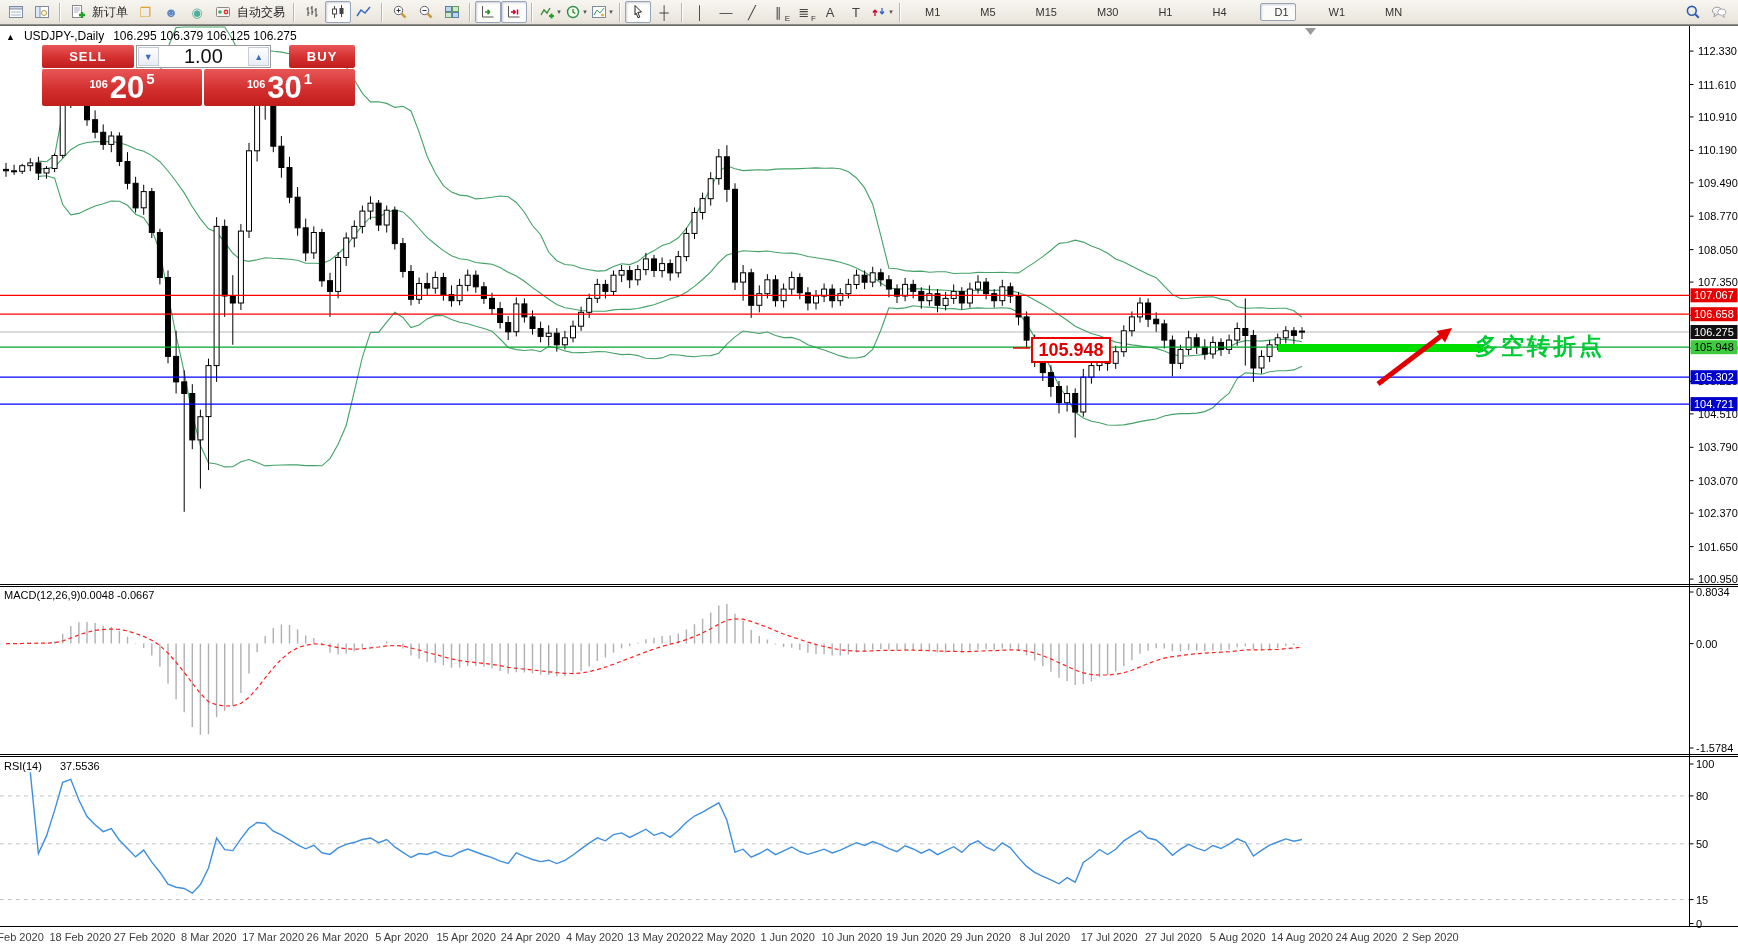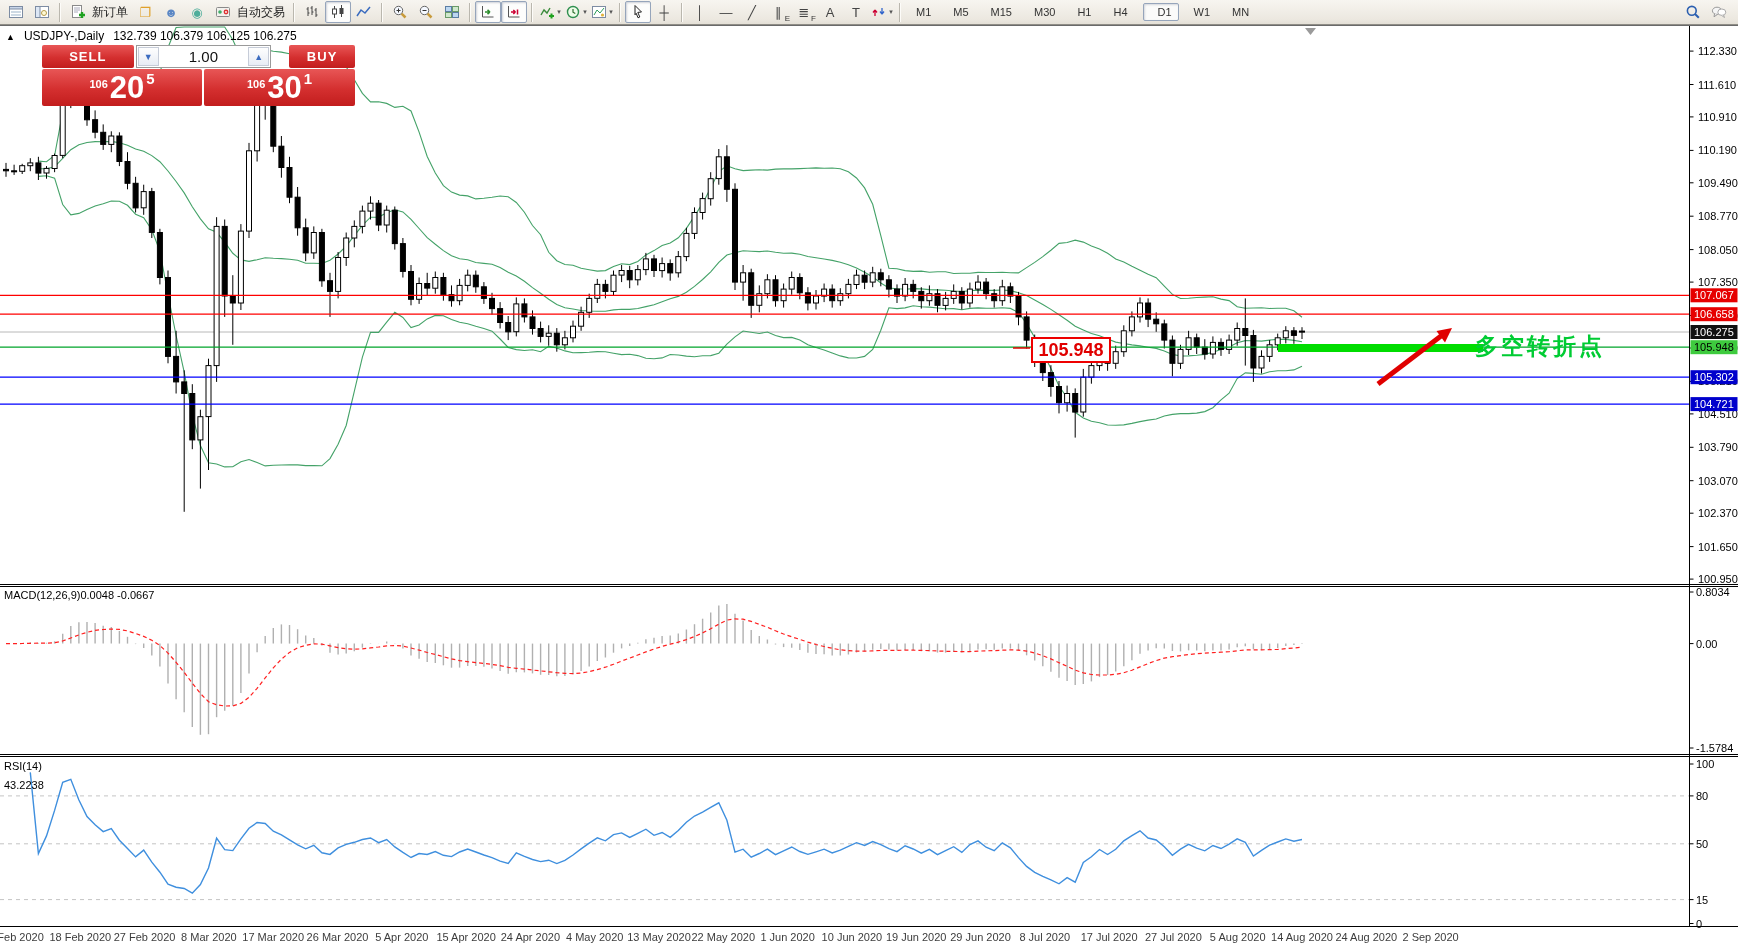--- a/index.html
+++ b/index.html
@@ -10,50 +10,50 @@
     background:linear-gradient(180deg,#f7f5f0 0%,#ece8e0 80%,#e4e0d7 100%);
     border-bottom:1px solid #8f8d86;z-index:10;padding-left:3px;box-sizing:border-box;}
   .tb-btn{height:20px;min-width:22px;display:flex;align-items:center;justify-content:center;
     border:1px solid transparent;border-radius:2px;position:relative;padding:0 1px;cursor:default;}
   .tb-btn.pressed{border:1px solid #96a5bb;background:#fdfdfc;box-shadow:inset 1px 1px 2px rgba(120,130,150,.35);}
   .tb-btn .glyph{font-size:13px;line-height:13px;}
   .tb-btn .sub{position:absolute;right:0px;bottom:-1px;font-size:8px;color:#333;}
   .tb-btn .dd{font-size:7px;color:#555;margin-left:2px;}
   .tb-label{font-size:12px;color:#222;margin:0 4px 0 1px;white-space:nowrap;}
   .tb-sep{width:0;height:19px;border-left:1px solid #bab7ae;border-right:1px solid #fdfcf9;margin:0 4px;}
-  .tf-btn{font-size:11px;color:#333;padding:2px 6px;margin:0 4px;border:1px solid transparent;border-radius:2px;}
+  .tf-btn{font-size:11px;color:#333;padding:2px 6px;margin:0 13px;border:1px solid transparent;border-radius:2px;}
   .tf-btn.pressed{border:1px solid #96a5bb;background:#fbfbfa;box-shadow:inset 1px 1px 2px rgba(120,130,150,.3);padding-left:14px;}
   #tb-right{margin-left:auto;display:flex;align-items:center;padding-right:6px;}
   
   #chartsvg{position:absolute;left:0;top:0;z-index:1;}
   .overlay{position:absolute;z-index:6;}
   #symbol-header{left:6px;top:29px;font-size:12px;color:#000;display:flex;gap:9px;align-items:baseline;}
   #symbol-header .tri{font-size:9px;}
   
   #oneclick{left:6px;top:45px;width:313px;padding-left:36px;}
   #oc-row1{display:flex;height:23px;}
   .oc-red{background:linear-gradient(180deg,#e85656 0%,#d42f2f 55%,#c21d1d 100%);color:#fff;
     display:flex;align-items:center;justify-content:center;border-radius:2px;}
   #sell-btn{width:96px;font-size:13px;font-weight:bold;letter-spacing:1px;}
   #buy-btn{width:69px;font-size:13px;font-weight:bold;letter-spacing:1px;margin-left:18px;}
   #vol-box{width:142px;margin-left:2px;background:#fff;border:1px solid #9a9a9a;box-sizing:border-box;
     display:flex;align-items:stretch;}
   .vol-arrow{width:19px;display:flex;align-items:center;justify-content:center;color:#3c6cc0;font-size:9px;
     background:linear-gradient(180deg,#fefefe,#e8ecf4);border:1px solid #c6ccd8;margin:1px;}
-  #vol-value{flex:1;display:flex;align-items:center;justify-content:center;font-size:15px;color:#111;}
+  #vol-value{flex:1;display:flex;align-items:center;justify-content:center;font-size:20px;color:#111;}
   #oc-row2{display:flex;height:37px;margin-top:1px;}
   .price-half{display:flex;align-items:center;justify-content:center;gap:2px;}
   #sell-price{width:160px;}
   #buy-price{width:151px;margin-left:2px;}
   .p-small{font-size:11px;font-weight:bold;align-self:flex-end;margin-bottom:16px;}
   .p-big{font-size:31px;font-weight:bold;line-height:31px;}
   .p-sup{font-size:15px;font-weight:bold;align-self:flex-start;margin-top:1px;}
   
   #macd-label{left:4px;top:589px;font-size:11px;color:#000;display:flex;}
-  #rsi-label{left:4px;top:760px;font-size:11px;color:#000;display:flex;gap:7px;flex-direction:column;}
+  #rsi-label{left:4px;top:760px;font-size:11px;color:#000;display:flex;gap:18px;}
   
   #price-callout{left:1031px;top:337px;width:76px;height:22px;border:2px solid #ee0000;color:#e00000;
     background:#fff;display:flex;align-items:center;justify-content:center;font-size:18px;font-weight:600;}
   #turning-point{left:1475px;top:331px;font-size:23px;font-weight:bold;color:#00cc33;letter-spacing:3px;white-space:nowrap;}
 </style>
 </head>
 <body>
 
 <div id="stage">
   <div id="toolbar">
@@ -871,21 +871,21 @@
           <text x="1237.7" y="941">5 Aug 2020</text>
           <text x="1302.0" y="941">14 Aug 2020</text>
           <text x="1366.3" y="941">24 Aug 2020</text>
           <text x="1430.6" y="941">2 Sep 2020</text>
         </g>
       </svg></div>
 
   <div class="overlay" id="symbol-header">
     <span class="tri">▲</span>
     <span>USDJPY-,Daily</span>
-    <span>132.739 106.379 106.125 106.275</span>
+    <span>106.295 106.379 106.125 106.275</span>
   </div>
 
   <div class="overlay" id="oneclick">
     <div id="oc-row1">
       <div id="sell-btn" class="oc-red">SELL</div>
       <div id="vol-box">
         <div class="vol-arrow">▼</div>
         <div id="vol-value">1.00</div>
         <div class="vol-arrow">▲</div>
       </div>
@@ -904,18 +904,18 @@
       </div>
     </div>
   </div>
 
   <div class="overlay" id="macd-label">
     <span>MACD(12,26,9)</span>
     <span>0.0048 -0.0667</span>
   </div>
   <div class="overlay" id="rsi-label">
     <span>RSI(14)</span>
-    <span>43.2238</span>
+    <span>37.5536</span>
   </div>
 
   <div class="overlay" id="price-callout">105.948</div>
   <div class="overlay" id="turning-point">多空转折点</div>
 </div>
 
 </body></html>

